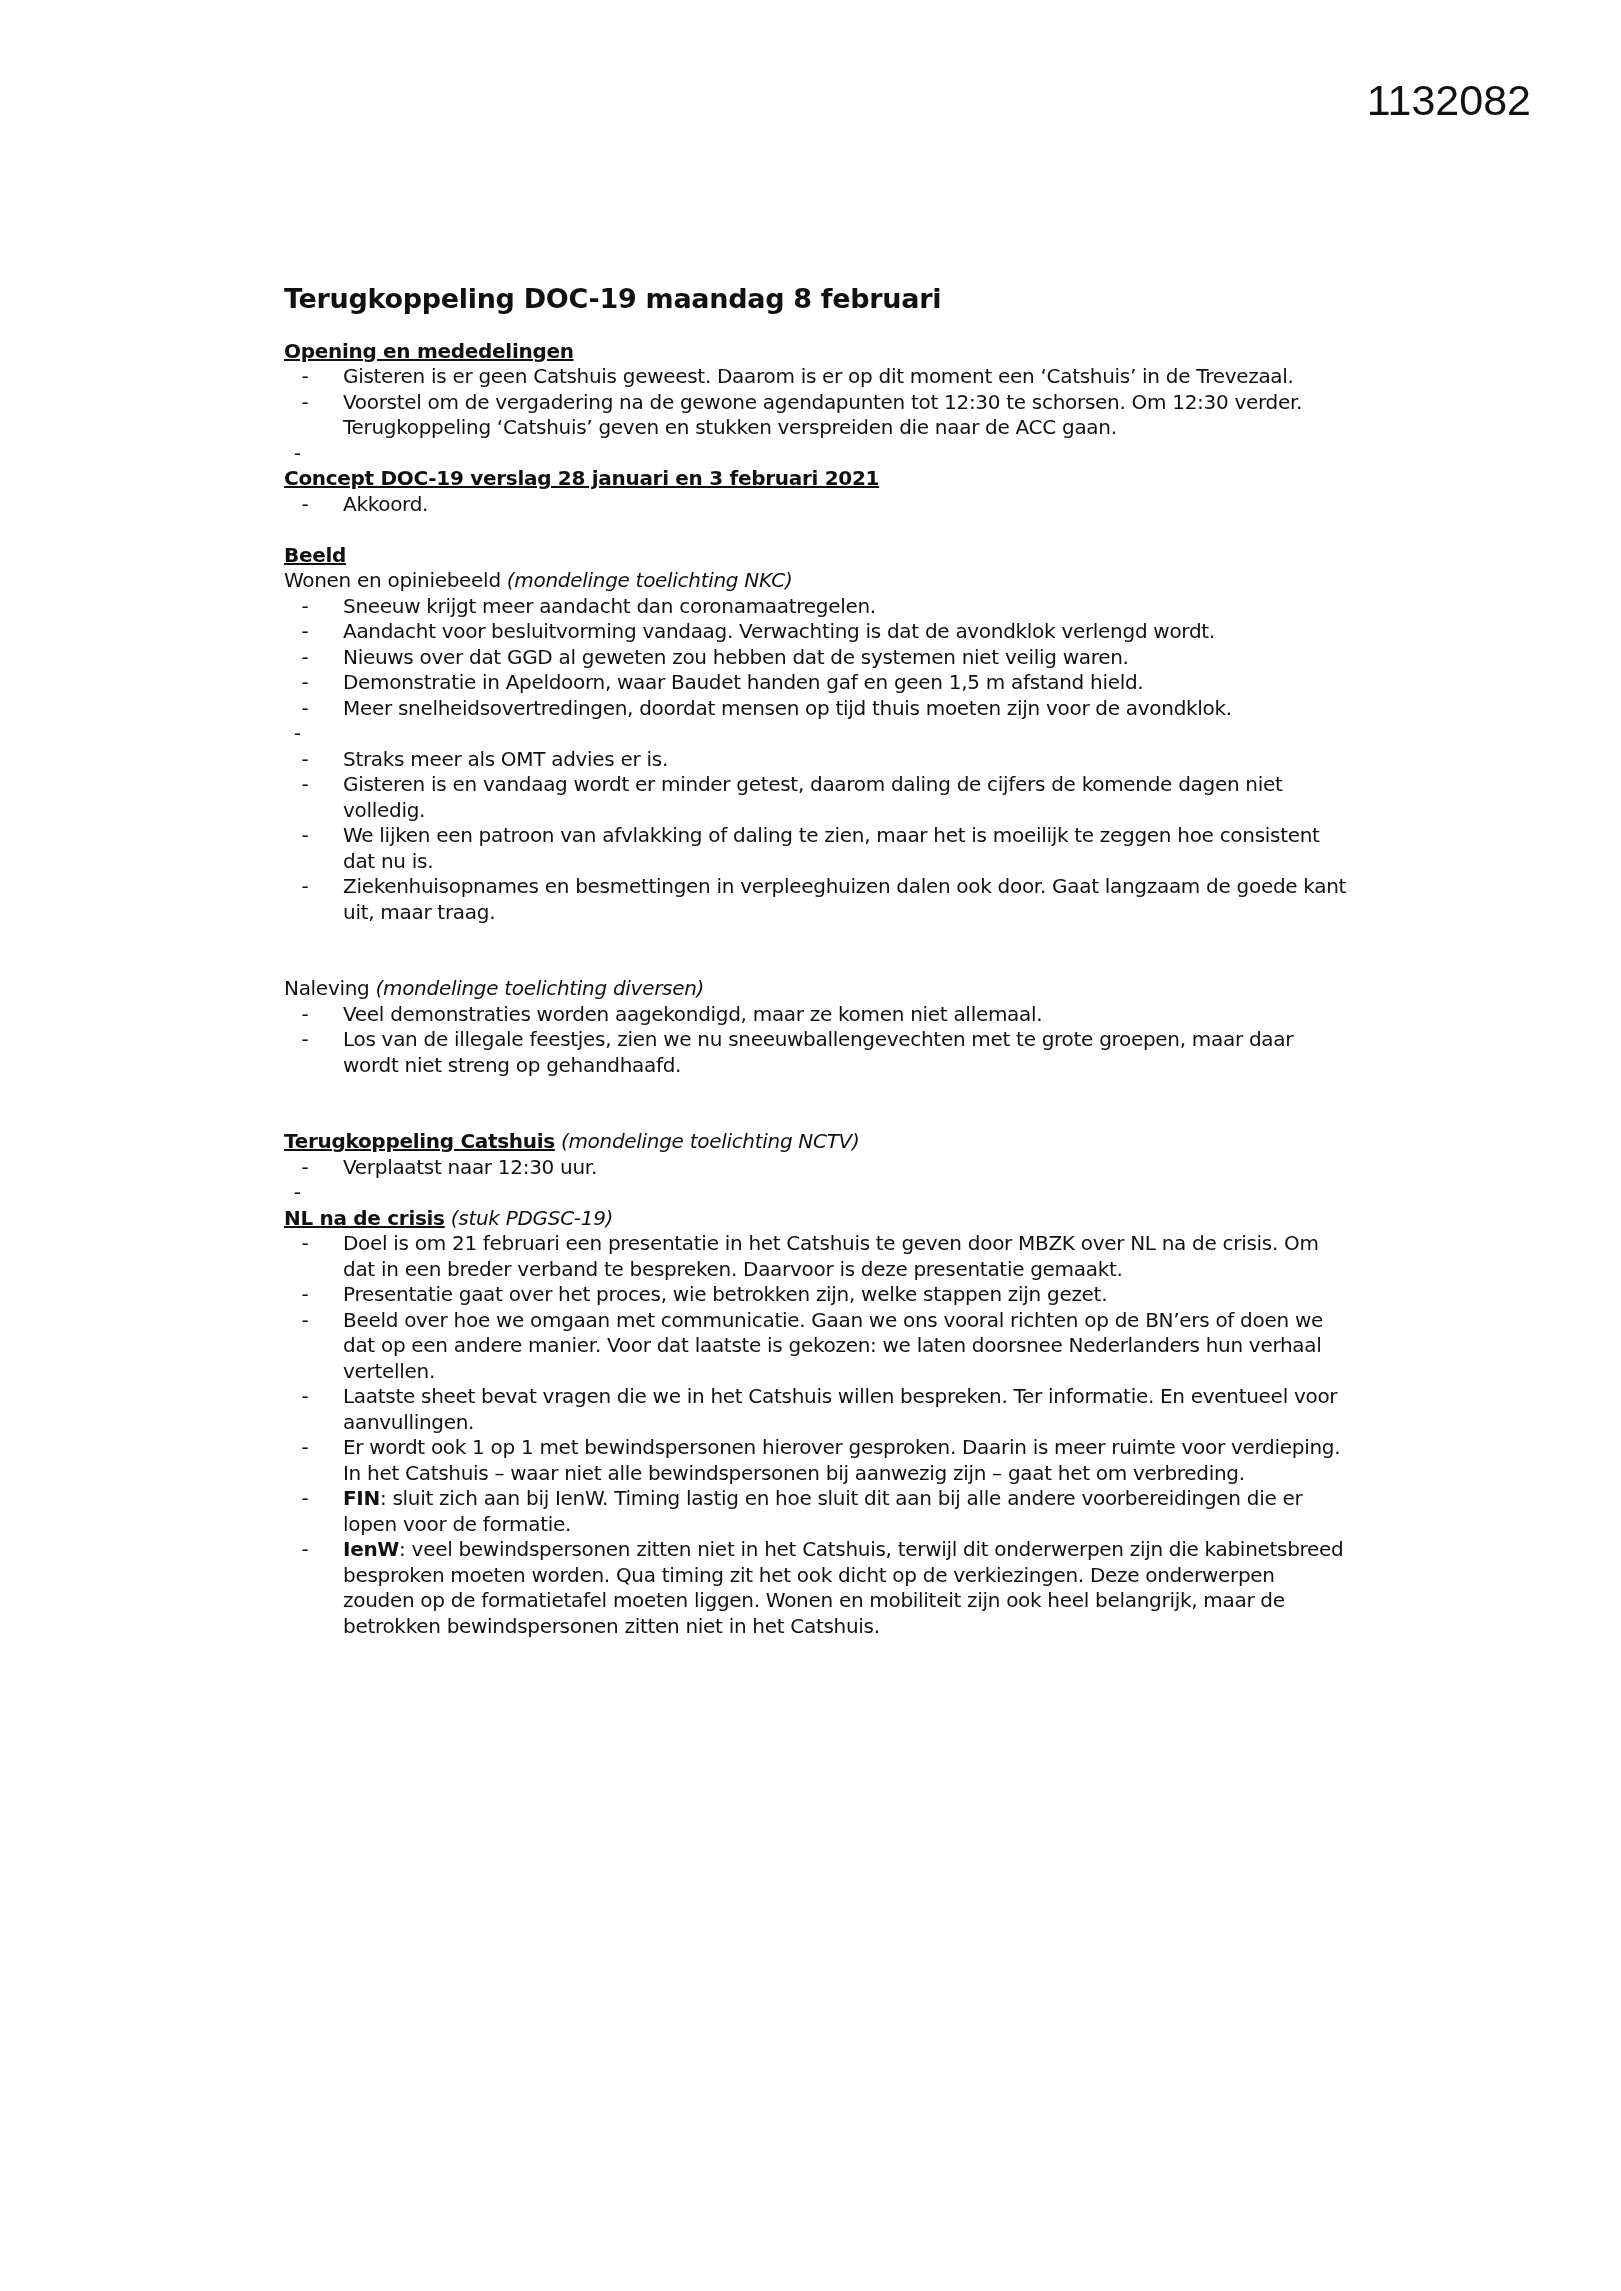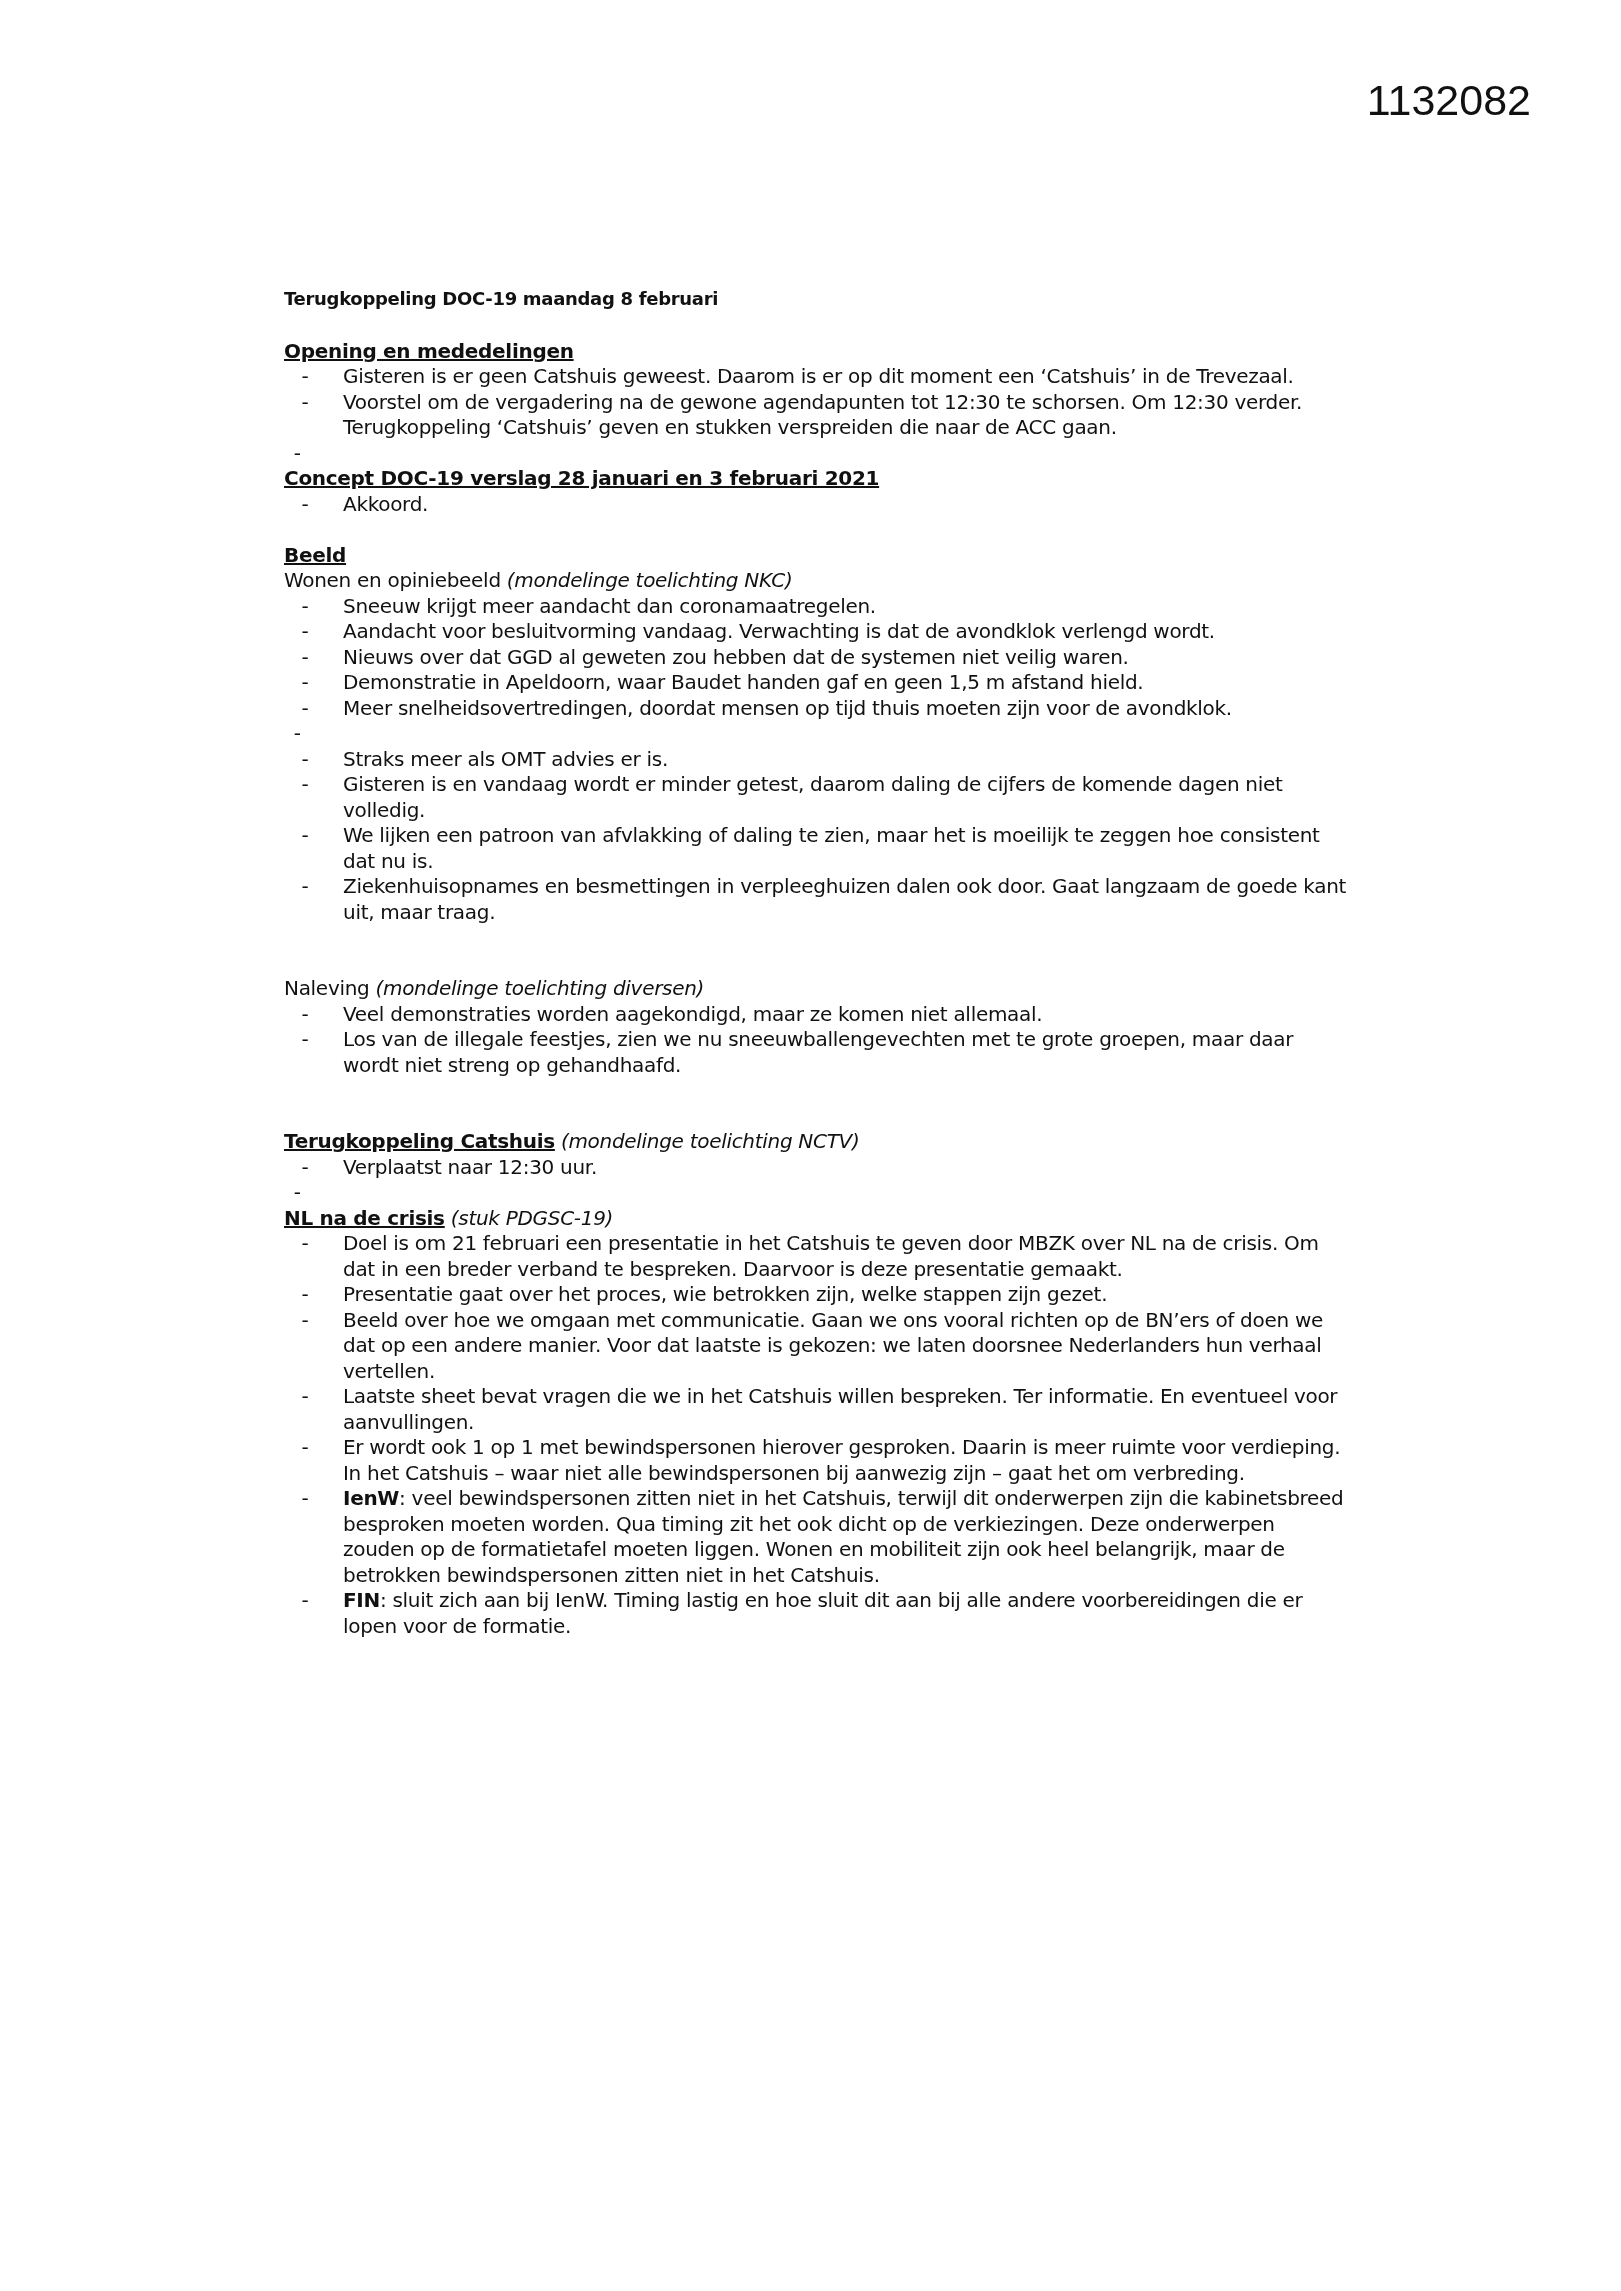--- a/index.html
+++ b/index.html
@@ -9,21 +9,21 @@
     color: #111;
   }
   .doc-number {
     position: absolute; top: 76px; right: 90px;
     font-family: "Liberation Sans", sans-serif; font-size: 43px; color: #111;
   }
   .page {
     position: absolute; left: 284px; top: 286px; width: 1068px;
     font-size: 20px; line-height: 25.5px; letter-spacing: -0.3px;
   }
-  .title { font-weight: bold; font-size: 18px; margin-bottom: 27.4px; }
+  .title { font-weight: bold; font-size: 27px; margin-bottom: 27.4px; }
   .section { margin: 0; }
   .heading { font-weight: bold; text-decoration: underline; }
   .subheading { }
   .subheading .note, .heading-row .note { font-style: italic; }
   .heading-row .heading { text-decoration: underline; }
   ul.bullets { list-style: none; margin: 0; padding: 0; }
   ul.bullets li { position: relative; padding-left: 59px; }
   ul.bullets li::before {
     content: "-"; position: absolute; left: 17.6px; top: 0;
   }
@@ -106,18 +106,18 @@
   <div class="section">
     <div class="heading-row">
       <span class="heading">NL na de crisis</span><span class="note"> (stuk PDGSC-19)</span>
     </div>
     <ul class="bullets">
       <li>Doel is om 21 februari een presentatie in het Catshuis te geven door MBZK over NL na de crisis. Om dat in een breder verband te bespreken. Daarvoor is deze presentatie gemaakt.</li>
       <li>Presentatie gaat over het proces, wie betrokken zijn, welke stappen zijn gezet.</li>
       <li>Beeld over hoe we omgaan met communicatie. Gaan we ons vooral richten op de BN’ers of doen we dat op een andere manier. Voor dat laatste is gekozen: we laten doorsnee Nederlanders hun verhaal vertellen.</li>
       <li>Laatste sheet bevat vragen die we in het Catshuis willen bespreken. Ter informatie. En eventueel voor aanvullingen.</li>
       <li>Er wordt ook 1 op 1 met bewindspersonen hierover gesproken. Daarin is meer ruimte voor verdieping. In het Catshuis – waar niet alle bewindspersonen bij aanwezig zijn –  gaat het om verbreding.</li>
+      <li><b class="lead">FIN</b><span>: sluit zich aan bij IenW. Timing lastig en hoe sluit dit aan bij alle andere voorbereidingen die er lopen voor de formatie.</span></li>
       <li><b class="lead">IenW</b><span>: veel bewindspersonen zitten niet in het Catshuis, terwijl dit onderwerpen zijn die kabinetsbreed besproken moeten worden. Qua timing zit het ook dicht op de verkiezingen. Deze onderwerpen zouden op de formatietafel moeten liggen. Wonen en mobiliteit zijn ook heel belangrijk,  maar de betrokken bewindspersonen zitten niet in het Catshuis.</span></li>
-      <li><b class="lead">FIN</b><span>: sluit zich aan bij IenW. Timing lastig en hoe sluit dit aan bij alle andere voorbereidingen die er lopen voor de formatie.</span></li>
     </ul>
   </div>
 </div>
 
 
 </body></html>

